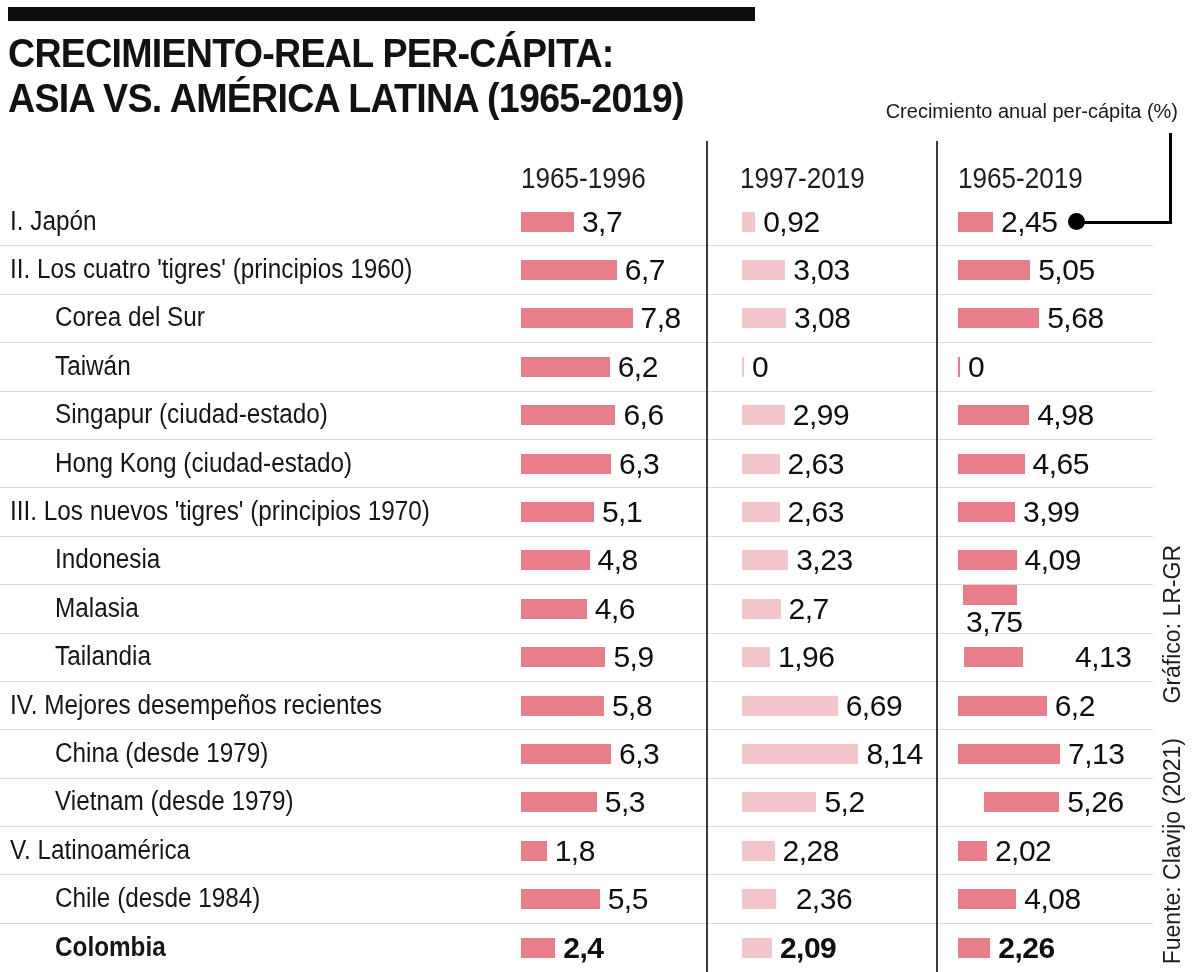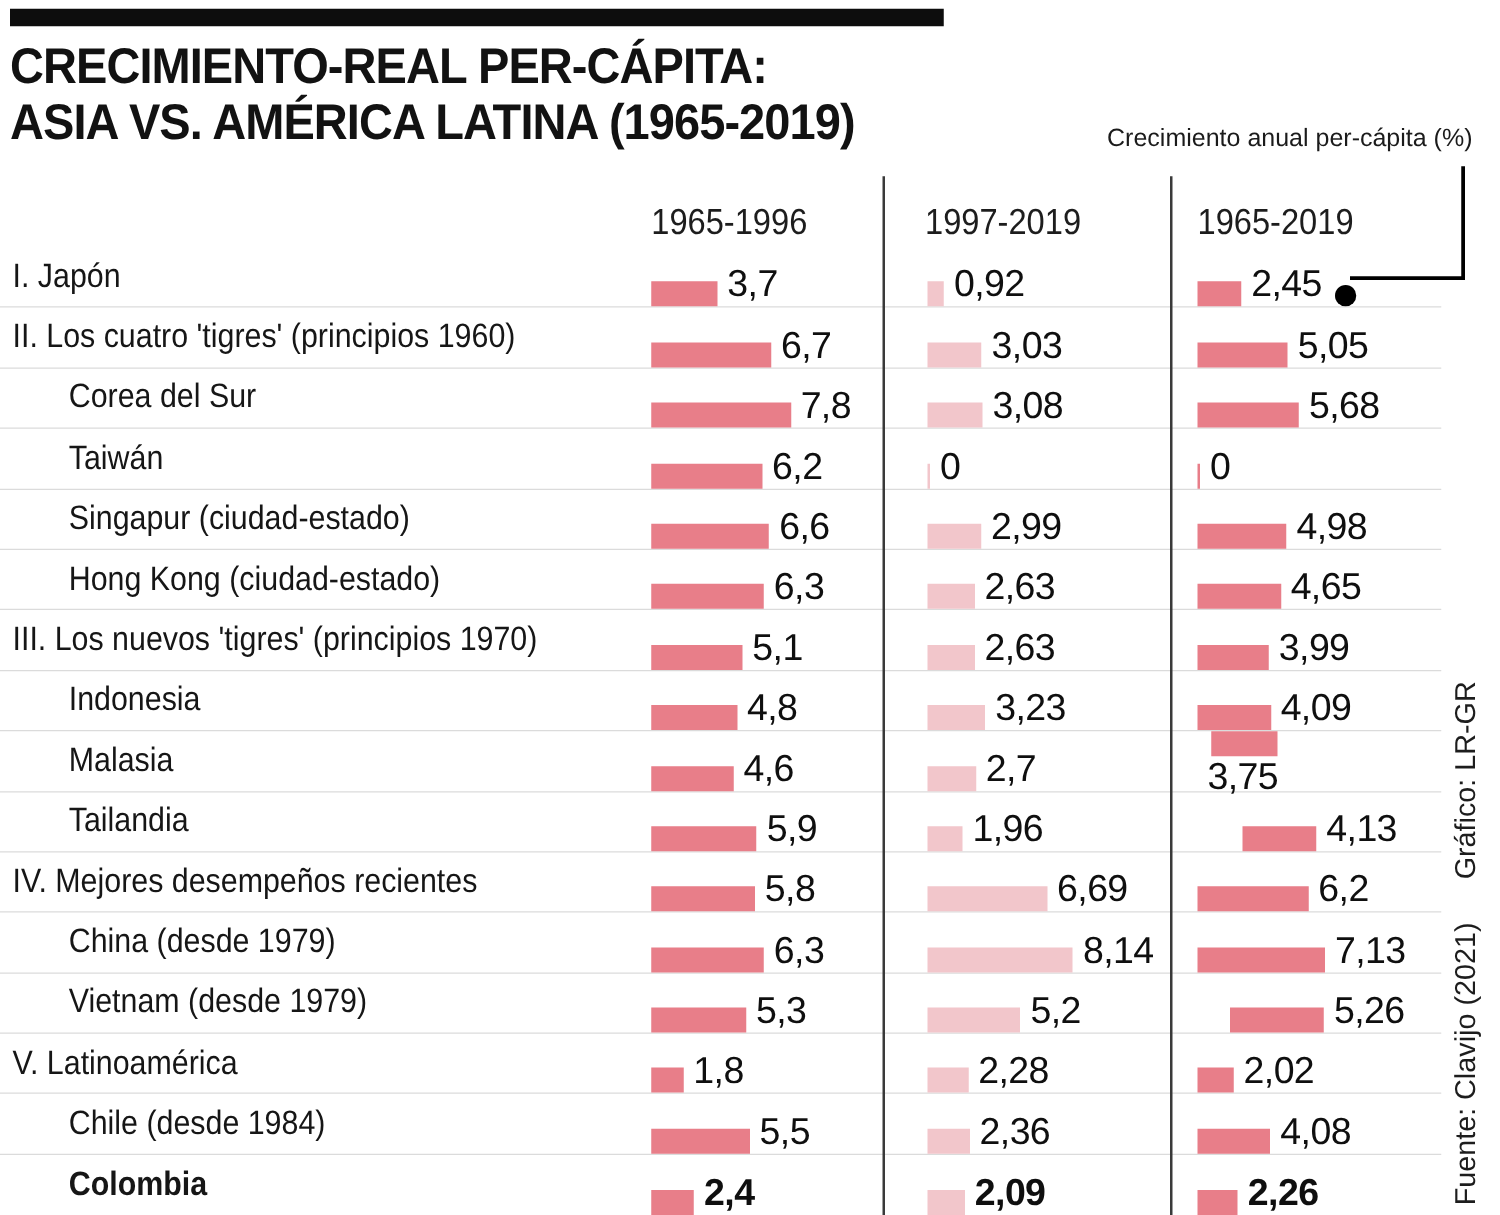--- a/index.html
+++ b/index.html
@@ -23,21 +23,21 @@
   #vline-1 { left:706px; } #vline-2 { left:936px; }
 
   #rows { position:absolute; left:0; top:198px; width:1153px; }
   .row { position:relative; height:48.4px; border-bottom:1.5px solid #dbdbdb; }
   .row:last-child { border-bottom:none; }
   .rlabel { position:absolute; left:10px; top:50%; font-size:27px; color:#161616; white-space:nowrap;
             transform:translateY(-52%) scaleX(0.9); transform-origin:left center; }
   .rlabel.indent { left:55px; }
   .row.bold .rlabel, .row.bold .val { font-weight:bold; }
 
-  .cell { position:absolute; top:0; height:100%; display:flex; align-items:flex-end; }
+  .cell { position:absolute; top:0; height:100%; display:flex; align-items:center; }
   .bar { height:20px; flex:none; }
   .bar.dark { background:var(--bar-dark,#e87e89); }
   .bar.light { background:var(--bar-light,#f2c6cb); }
   .val { margin-left:8px; font-size:30px; color:#0f0f0f; letter-spacing:-0.5px; white-space:nowrap; }
   .dot { width:17px; height:17px; border-radius:50%; background:#000; margin-left:11px; flex:none; }
 
   .connector-h { position:absolute; left:1080px; top:221px; width:92px; height:3px; background:#000; }
   .connector-v { position:absolute; left:1169px; top:133px; width:3px; height:91px; background:#000; }
 
   .vtext { position:absolute; writing-mode:vertical-rl; transform:rotate(180deg);
@@ -200,21 +200,21 @@
       <div class="row">
         <span class="rlabel indent">Tailandia</span>
         <div class="cell" style="left: 521px;">
           <div class="bar dark" style="width: 84.4px;"></div>
           <span class="val">5,9</span>
         </div>
         <div class="cell" style="left: 742px;">
           <div class="bar light" style="width: 28px;"></div>
           <span class="val">1,96</span>
         </div>
-        <div class="cell" style="left: 994px;">
+        <div class="cell" style="left: 964px; gap: 44px;">
           <div class="bar dark" style="width: 59.1px;"></div>
           <span class="val">4,13</span>
         </div>
       </div>
       <div class="row">
         <span class="rlabel">IV. Mejores desempeños recientes</span>
         <div class="cell" style="left: 521px;">
           <div class="bar dark" style="width: 82.9px;"></div>
           <span class="val">5,8</span>
         </div>
@@ -271,21 +271,21 @@
           <div class="bar dark" style="width: 28.9px;"></div>
           <span class="val">2,02</span>
         </div>
       </div>
       <div class="row">
         <span class="rlabel indent">Chile (desde 1984)</span>
         <div class="cell" style="left: 521px;">
           <div class="bar dark" style="width: 78.7px;"></div>
           <span class="val">5,5</span>
         </div>
-        <div class="cell" style="left: 742px;">
+        <div class="cell" style="left: 742px; gap: 12px;">
           <div class="bar light" style="width: 33.7px;"></div>
           <span class="val">2,36</span>
         </div>
         <div class="cell" style="left: 958px;">
           <div class="bar dark" style="width: 58.3px;"></div>
           <span class="val">4,08</span>
         </div>
       </div>
       <div class="row bold">
         <span class="rlabel indent">Colombia</span>

